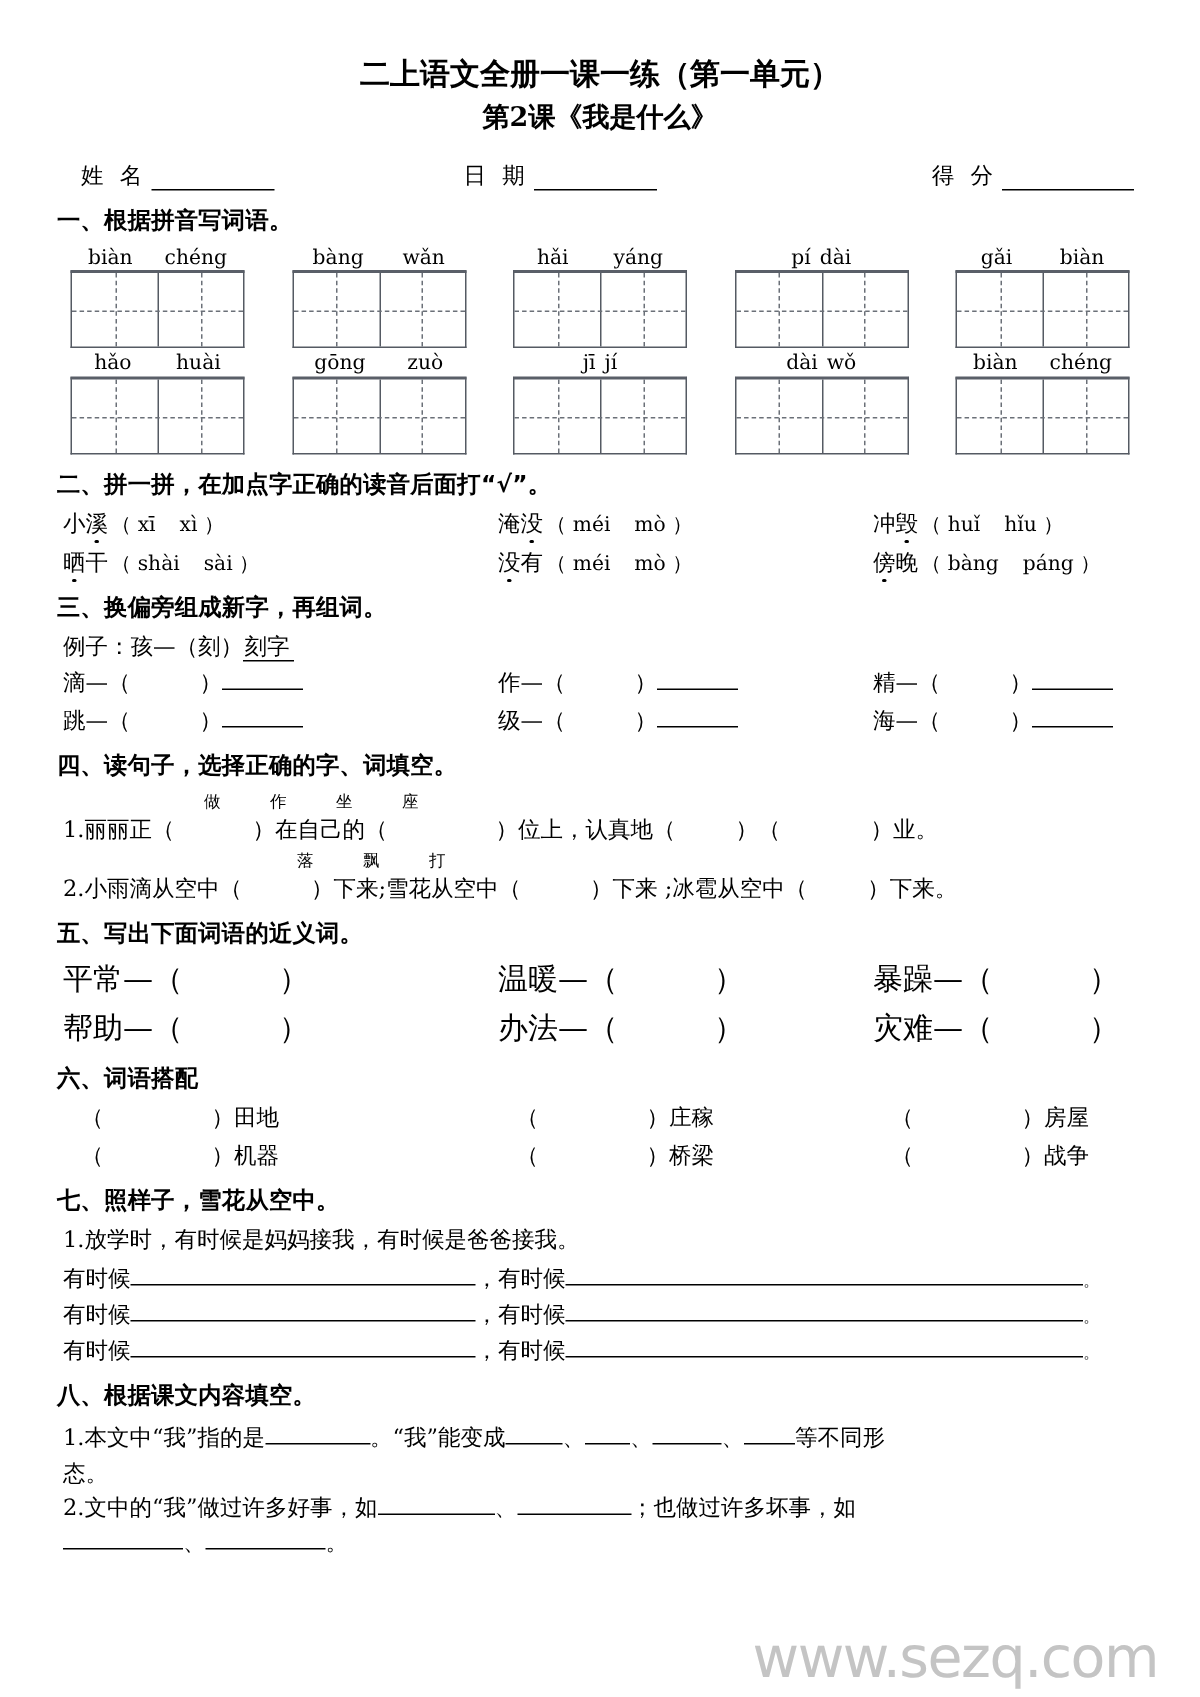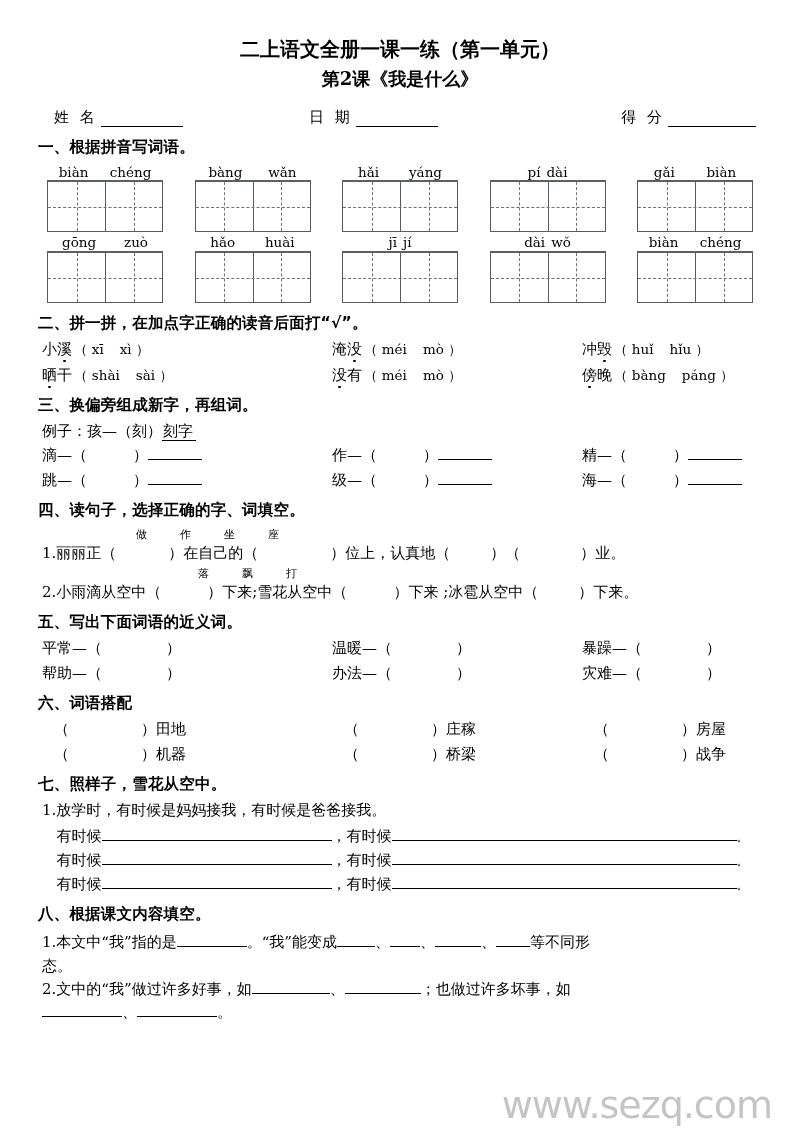--- a/index.html
+++ b/index.html
@@ -155,37 +155,37 @@
   .q4-choices span { display: inline-block; width: 44px; }
   .q4-choices.second { padding-left: 160px; }
   .q4-sentence { font-size: 15px; margin-bottom: 2px; padding-left: 4px; white-space: nowrap; }
   .gap-a { display: inline-block; width: 52px; }
   .gap-b { display: inline-block; width: 72px; }
   .gap-c { display: inline-block; width: 40px; }
   .gap-d { display: inline-block; width: 60px; }
   .gap-e { display: inline-block; width: 46px; }
 
   
-  .pair-row { display: flex; font-size: 15px; margin-bottom: 6px; padding-left: 4px; }
+  .pair-row { display: flex; font-size: 20px; margin-bottom: 6px; padding-left: 4px; }
   .pair-item { display: flex; align-items: baseline; white-space: nowrap; }
   .pair-item.a { width: 290px; }
   .pair-item.b { width: 250px; }
   .pair-item.c { flex: 1; }
   .wide-gap { display: inline-block; width: 64px; }
 
   .q6-row { display: flex; font-size: 15px; margin-bottom: 6px; padding-left: 16px; }
   .q6-item { display: flex; align-items: baseline; white-space: nowrap; }
   .q6-item.a { width: 290px; }
   .q6-item.b { width: 250px; }
   .q6-item.c { flex: 1; }
   .q6-gap { display: inline-block; width: 72px; }
 
   
   .q7-model { font-size: 15px; margin: 2px 0 7px 4px; }
-  .q7-line { display: flex; align-items: baseline; font-size: 15px; margin-bottom: 5px; padding-left: 4px; white-space: nowrap; justify-content: center; }
+  .q7-line { display: flex; align-items: baseline; font-size: 15px; margin-bottom: 5px; padding-left: 4px; white-space: nowrap; }
   .q7-line .rule1 { display: inline-block; border-bottom: 1px solid #000; width: 230px; height: 14px; }
   .q7-line .rule2 { display: inline-block; border-bottom: 1px solid #000; width: 345px; height: 14px; }
   .tiny-period { font-size: 11px; }
 
   
   .q8-p { font-size: 15px; line-height: 1.55; padding-left: 4px; }
   .u { display: inline-block; border-bottom: 1px solid #000; height: 13px; vertical-align: baseline; }
   .u-70 { width: 70px; } .u-38 { width: 38px; } .u-30 { width: 30px; }
   .u-46 { width: 46px; } .u-34 { width: 34px; } .u-78 { width: 78px; }
   .u-80 { width: 80px; } .u-76 { width: 76px; }
@@ -279,33 +279,33 @@
         <span class="h-dash"></span>
           <span class="v-dash-a"></span>
           <span class="v-dash-b"></span>
       </div>
     </div>
   </div>
 
   <div class="grid-row">
     <div class="grid-cell-wrap">
       <div class="py">
+        <span>hǎo</span>
+        <span>huài</span>
+      </div>
+      <div class="gridbox">
+        <span class="h-dash"></span>
+          <span class="v-dash-a"></span>
+          <span class="v-dash-b"></span>
+      </div>
+    </div>
+    <div class="grid-cell-wrap">
+      <div class="py">
         <span>gōng</span>
         <span>zuò</span>
-      </div>
-      <div class="gridbox">
-        <span class="h-dash"></span>
-          <span class="v-dash-a"></span>
-          <span class="v-dash-b"></span>
-      </div>
-    </div>
-    <div class="grid-cell-wrap">
-      <div class="py">
-        <span>hǎo</span>
-        <span>huài</span>
       </div>
       <div class="gridbox">
         <span class="h-dash"></span>
           <span class="v-dash-a"></span>
           <span class="v-dash-b"></span>
       </div>
     </div>
     <div class="grid-cell-wrap">
       <div class="py tight">
         <span>jī</span>

